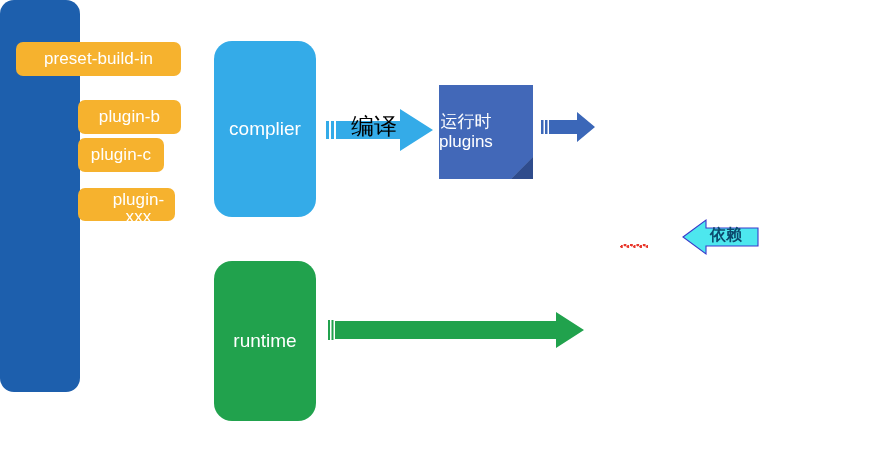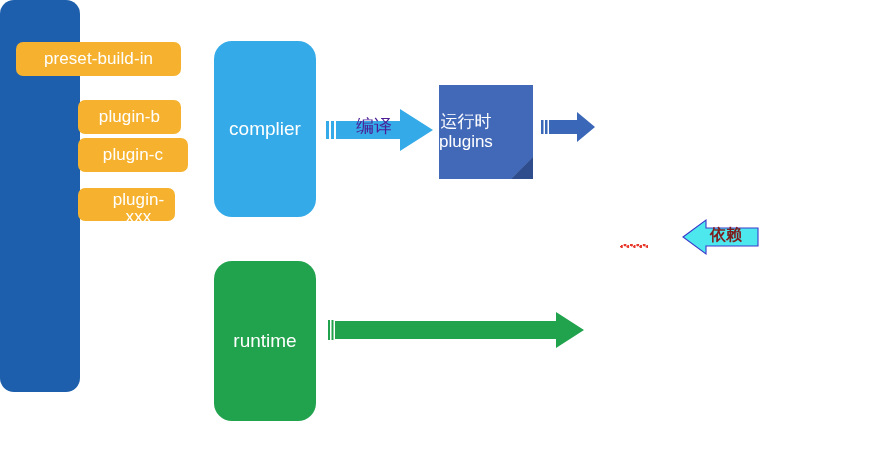--- a/index.html
+++ b/index.html
@@ -123,43 +123,43 @@
   .arrow svg { display: block; overflow: visible; }
   .arrow-label {
     position: absolute;
     display: flex;
     align-items: center;
     justify-content: center;
     white-space: nowrap;
     pointer-events: none;
   }
   .label-compile {
-    color: #4c1d95;
-    font-size: 18px;
+    color: #000000;
+    font-size: 23px;
   }
   .label-depend {
-    color: #7f1d1d;
+    color: #0c4a6e;
     font-size: 16px;
     font-weight: 700;
   }
 </style>
 </head>
 <body>
 
 <div id="canvas">
 
   <div class="node chip" style="left:16px; top:42px; width:165px; height:34px;">
     <span>preset-build-in</span>
   </div>
 
   <div class="node chip" style="left:78px; top:88px; width:103px; height:34px;margin-top:12px;">
     <span>plugin-b</span>
   </div>
 
-  <div class="node chip" style="left:78px; top:138px; width:110px; height:34px;">
+  <div class="node chip" style="left:78px; top:138px; width:86px; height:34px;">
     <span>plugin-c</span>
   </div>
 
   <div class="node chip wrap" style="left:78px; top:188px; width:97px; height:33px;padding-left:24px;">
     <span>plugin-xxx</span>
   </div>
 
   <div class="node pillar pillar-complier" style="left:214px; top:41px; width:102px; height:176px;">
     <span>complier</span>
   </div>

